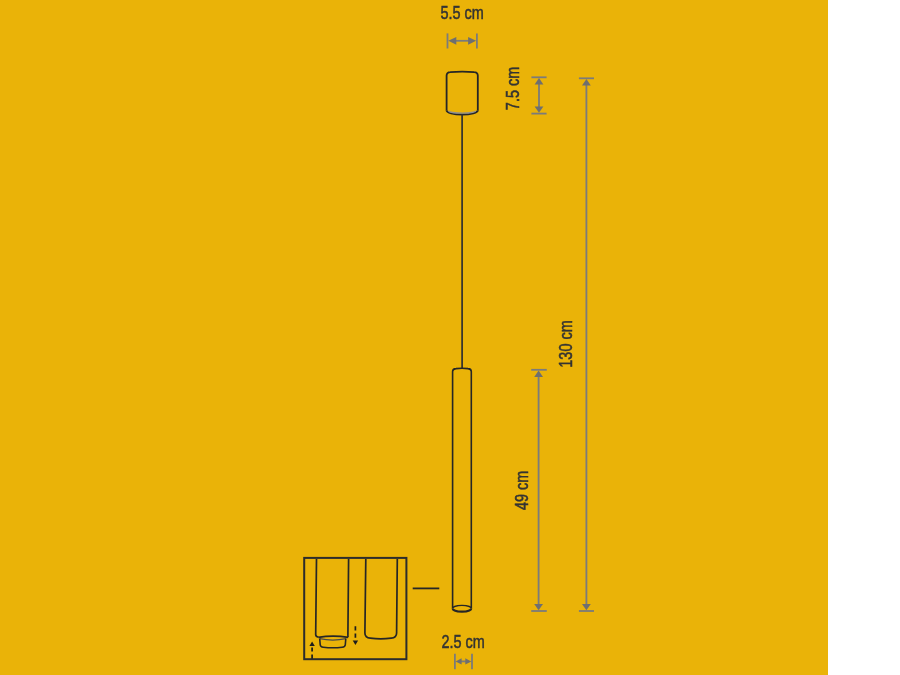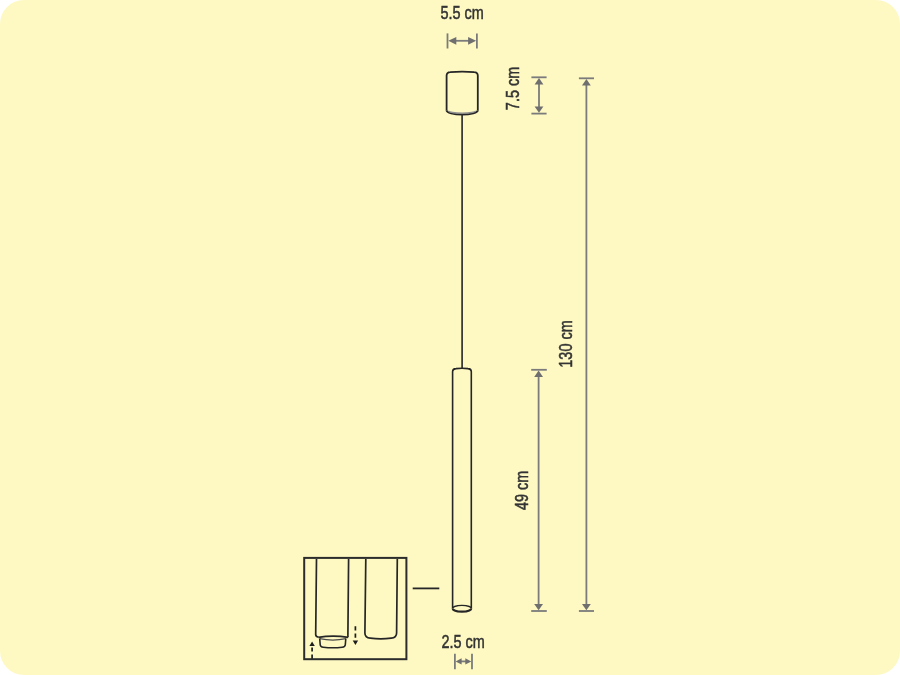--- a/index.html
+++ b/index.html
@@ -1,17 +1,17 @@
 <!DOCTYPE html>
 <html><head>
 <meta charset="utf-8">
 <style>
 html,body{margin:0;padding:0;}
-#page{position:relative;width:900px;height:675px;background:#fef9c3;overflow:hidden;
-font-family:"Liberation Sans",sans-serif;border-radius:24px;}
+#page{position:relative;width:828px;height:675px;background:#eab308;overflow:hidden;
+font-family:"Liberation Sans",sans-serif;}
 svg{transform:translateZ(0);}
 text{fill:#333;font-size:19px;font-family:"Liberation Sans",sans-serif;stroke:#333;stroke-width:0.55;}
 </style>
 </head>
 <body>
 <div id="page">
 <svg width="900" height="675" viewBox="0 0 900 675">
 
 <g transform="translate(462.2,18.7) scale(0.76,1)">
   <text text-anchor="middle" x="0" y="0">5.5 cm</text>

